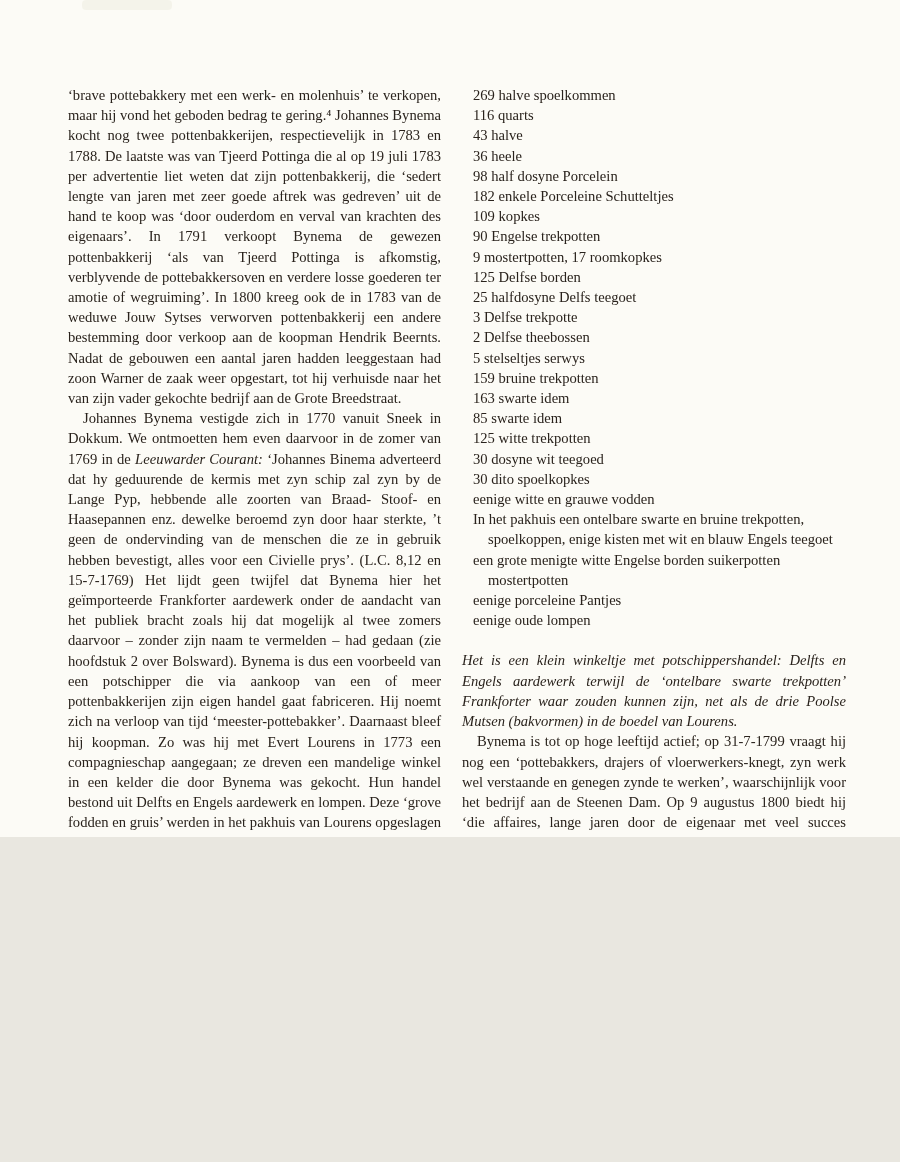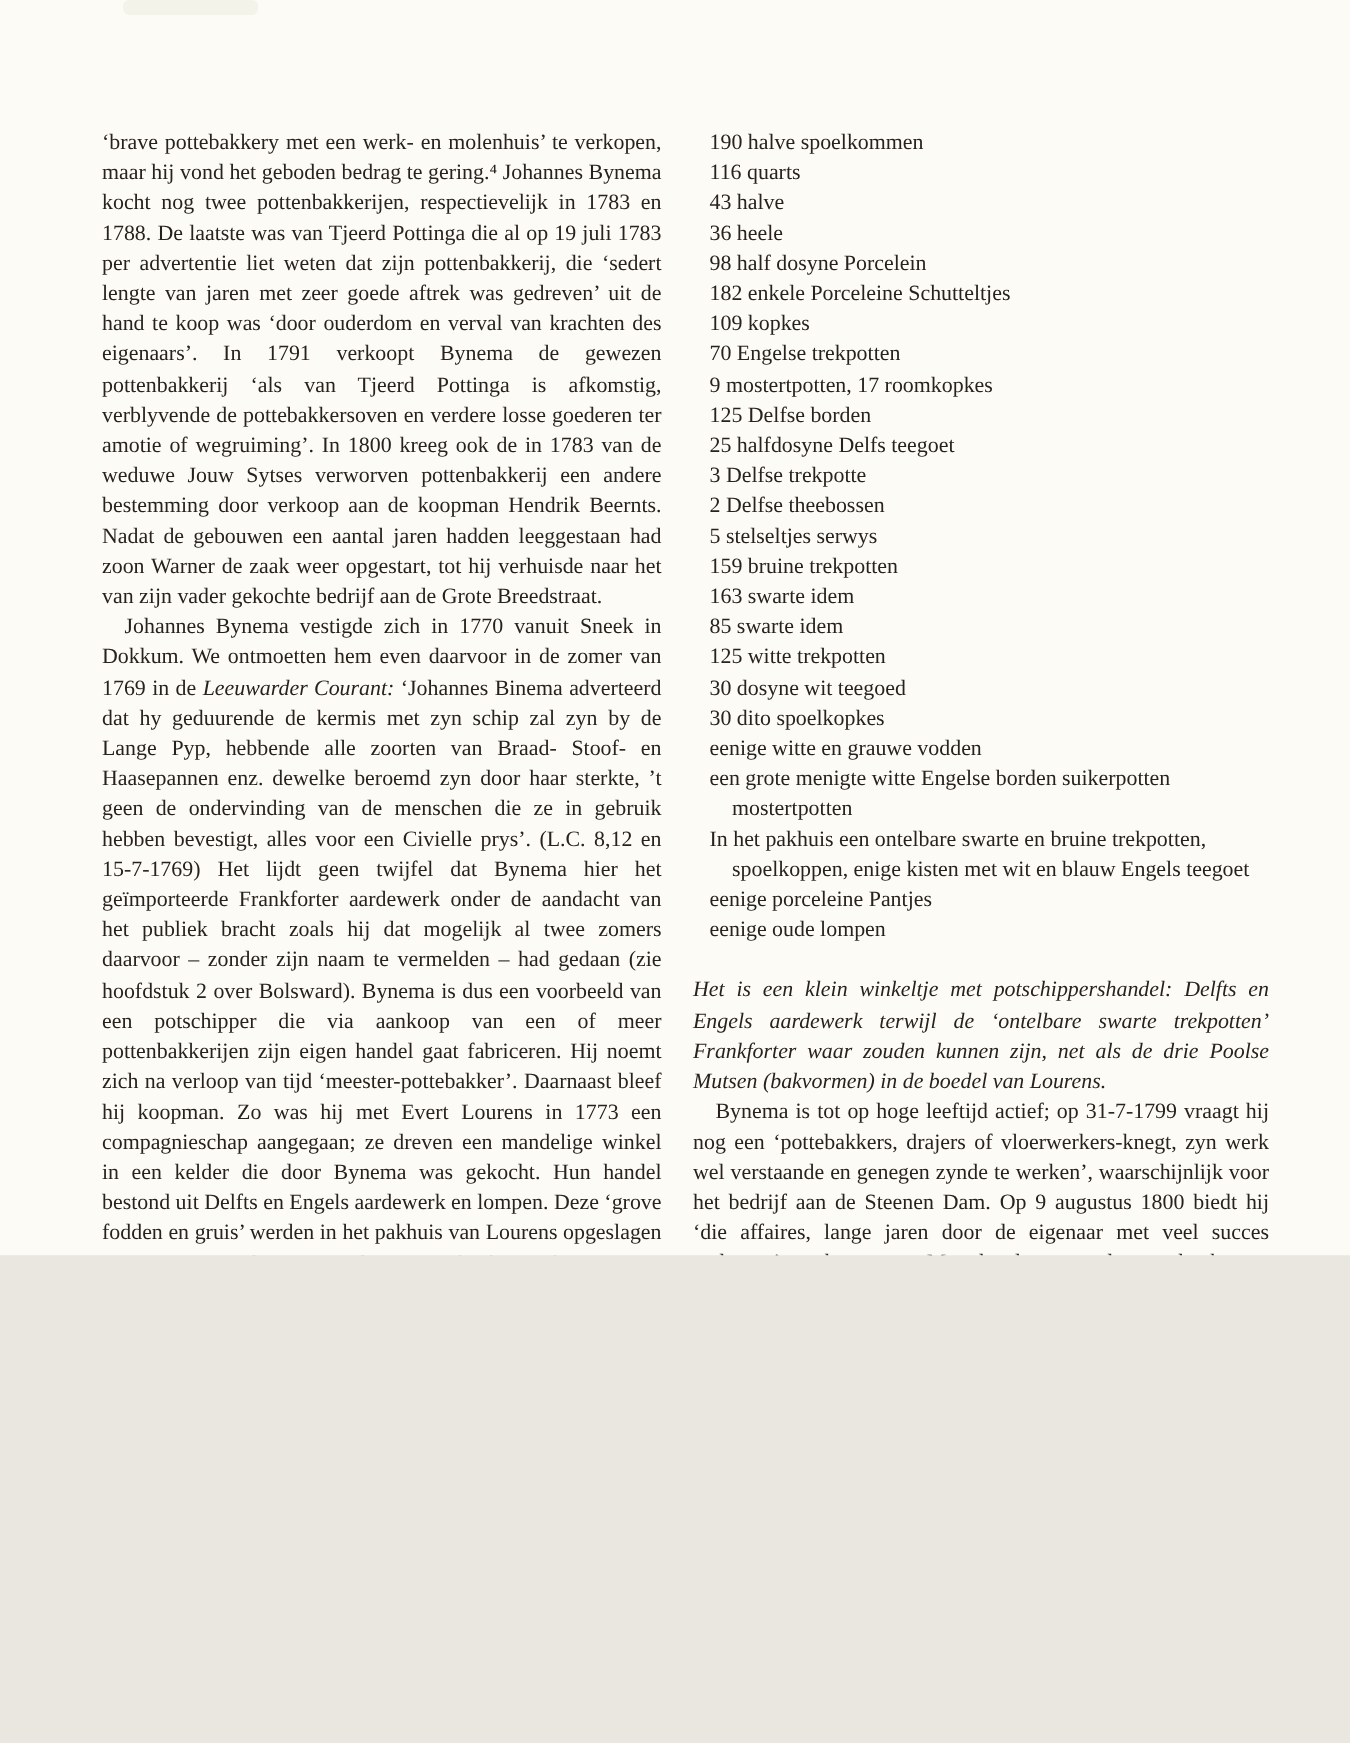--- a/index.html
+++ b/index.html
@@ -76,43 +76,43 @@
 
   <div class="col col-left">
     <p>‘brave pottebakkery met een werk- en molenhuis’ te verkopen, maar hij vond het geboden bedrag te gering.⁴ Johannes Bynema kocht nog twee pottenbakkerijen, respectievelijk in 1783 en 1788. De laatste was van Tjeerd Pottinga die al op 19 juli 1783 per advertentie liet weten dat zijn pottenbakkerij, die ‘sedert lengte van jaren met zeer goede aftrek was gedreven’ uit de hand te koop was ‘door ouderdom en verval van krachten des eigenaars’. In 1791 verkoopt Bynema de gewezen pottenbakkerij ‘als van Tjeerd Pottinga is afkomstig, verblyvende de pottebakkersoven en verdere losse goederen ter amotie of wegruiming’. In 1800 kreeg ook de in 1783 van de weduwe Jouw Sytses verworven pottenbakkerij een andere bestemming door verkoop aan de koopman Hendrik Beernts. Nadat de gebouwen een aantal jaren hadden leeggestaan had zoon Warner de zaak weer opgestart, tot hij verhuisde naar het van zijn vader gekochte bedrijf aan de Grote Breedstraat.</p>
     <p class="indent-first">
       <span>Johannes Bynema vestigde zich in 1770 vanuit Sneek in Dokkum. We ontmoetten hem even daarvoor in de zomer van 1769 in de </span><span class="italic">Leeuwarder Courant:</span><span> ‘Johannes Binema adverteerd dat hy geduurende de kermis met zyn schip zal zyn by de Lange Pyp, hebbende alle zoorten van Braad- Stoof- en Haasepannen enz. dewelke beroemd zyn door haar sterkte, ’t geen de ondervinding van de menschen die ze in gebruik hebben bevestigt, alles voor een Civielle prys’. (L.C. 8,12 en 15-7-1769) Het lijdt geen twijfel dat Bynema hier het geïmporteerde Frankforter aardewerk onder de aandacht van het publiek bracht zoals hij dat mogelijk al twee zomers daarvoor – zonder zijn naam te vermelden – had gedaan (zie hoofdstuk 2 over Bolsward). Bynema is dus een voorbeeld van een potschipper die via aankoop van een of meer pottenbakkerijen zijn eigen handel gaat fabriceren. Hij noemt zich na verloop van tijd ‘meester-pottebakker’. Daarnaast bleef hij koopman. Zo was hij met Evert Lourens in 1773 een compagnieschap aangegaan; ze dreven een mandelige winkel in een kelder die door Bynema was gekocht. Hun handel bestond uit Delfts en Engels aardewerk en lompen. Deze ‘grove fodden en gruis’ werden in het pakhuis van Lourens opgeslagen en naar Amsterdam verzonden en verkocht. In het contract stond dat Bynema de administratie deed – Lourens tekende met een kruisje – en de sleutels in bewaring kreeg. Lourens bracht ƒ1.500,- in en regelde het personeel. Aan het eind van het jaar ging het al mis. Lourens kwam in financiële problemen, moest afstand doen van zijn boedel en zag zijn goederen verkocht. In mei 1774 werd in verband daarmee de winkelvoorraad geïnventariseerd, wat een goed beeld geeft van hun aardewerkhandel:⁵</span>
     </p>
   </div>
 
   <div class="col col-right">
     <ul class="inventory">
-      <li>190 halve spoelkommen</li>
+      <li>269 halve spoelkommen</li>
       <li>116 quarts</li>
       <li>43 halve</li>
       <li>36 heele</li>
       <li>98 half dosyne Porcelein</li>
       <li>182 enkele Porceleine Schutteltjes</li>
       <li>109 kopkes</li>
-      <li>70 Engelse trekpotten</li>
+      <li>90 Engelse trekpotten</li>
       <li>9 mostertpotten, 17 roomkopkes</li>
       <li>125 Delfse borden</li>
       <li>25 halfdosyne Delfs teegoet</li>
       <li>3 Delfse trekpotte</li>
       <li>2 Delfse theebossen</li>
       <li>5 stelseltjes serwys</li>
       <li>159 bruine trekpotten</li>
       <li>163 swarte idem</li>
       <li>85 swarte idem</li>
       <li>125 witte trekpotten</li>
       <li>30 dosyne wit teegoed</li>
       <li>30 dito spoelkopkes</li>
       <li>eenige witte en grauwe vodden</li>
+      <li>In het pakhuis een ontelbare swarte en bruine trekpotten, spoelkoppen, enige kisten met wit en blauw Engels teegoet</li>
       <li>een grote menigte witte Engelse borden suikerpotten mostertpotten</li>
-      <li>In het pakhuis een ontelbare swarte en bruine trekpotten, spoelkoppen, enige kisten met wit en blauw Engels teegoet</li>
       <li>eenige porceleine Pantjes</li>
       <li>eenige oude lompen</li>
     </ul>
     <p class="after-list">Het is een klein winkeltje met potschippershandel: Delfts en Engels aardewerk terwijl de ‘ontelbare swarte trekpotten’ Frankforter waar zouden kunnen zijn, net als de drie Poolse Mutsen (bakvormen) in de boedel van Lourens.</p>
     <p class="indent-first">Bynema is tot op hoge leeftijd actief; op 31-7-1799 vraagt hij nog een ‘pottebakkers, drajers of vloerwerkers-knegt, zyn werk wel verstaande en genegen zynde te werken’, waarschijnlijk voor het bedrijf aan de Steenen Dam. Op 9 augustus 1800 biedt hij ‘die affaires, lange jaren door de eigenaar met veel succes gedreven’, te koop aan. Met de al genoemde overdracht aan Hendrik Beernts kwam een einde aan zijn werkzame leven. Hij was toen 73 jaar en voor de derde keer weduwnaar, met vier minderjarige kinderen uit zijn huwelijk met Aukje Jacobs. Hij overleed in 1811 en werd de laatste tien jaar van zijn leven gealimenteerd; aan zijn jarenlange handel en wandel heeft hij blijkbaar weinig overgehouden.</p>
   </div>
 
   <div class="footer">
     <span>HOOFDSTUK 5 – DOKKUM</span>
     <span>101</span>

